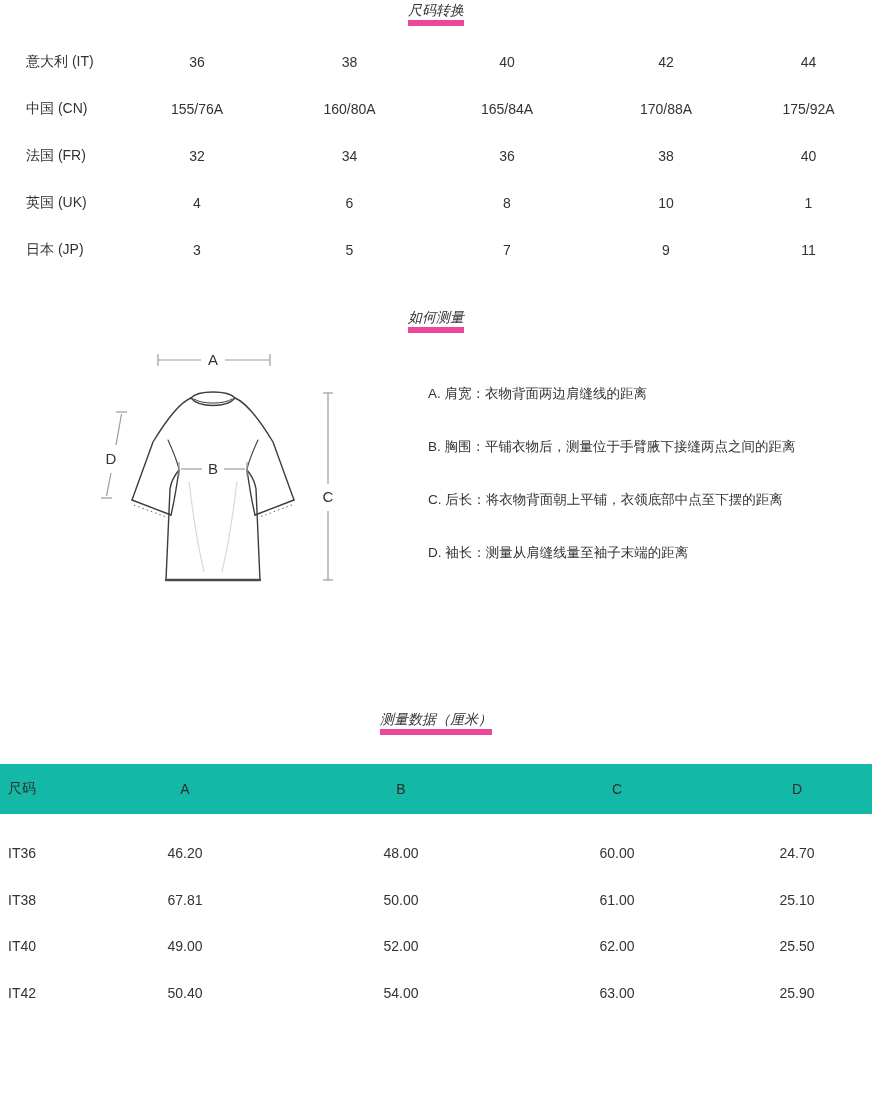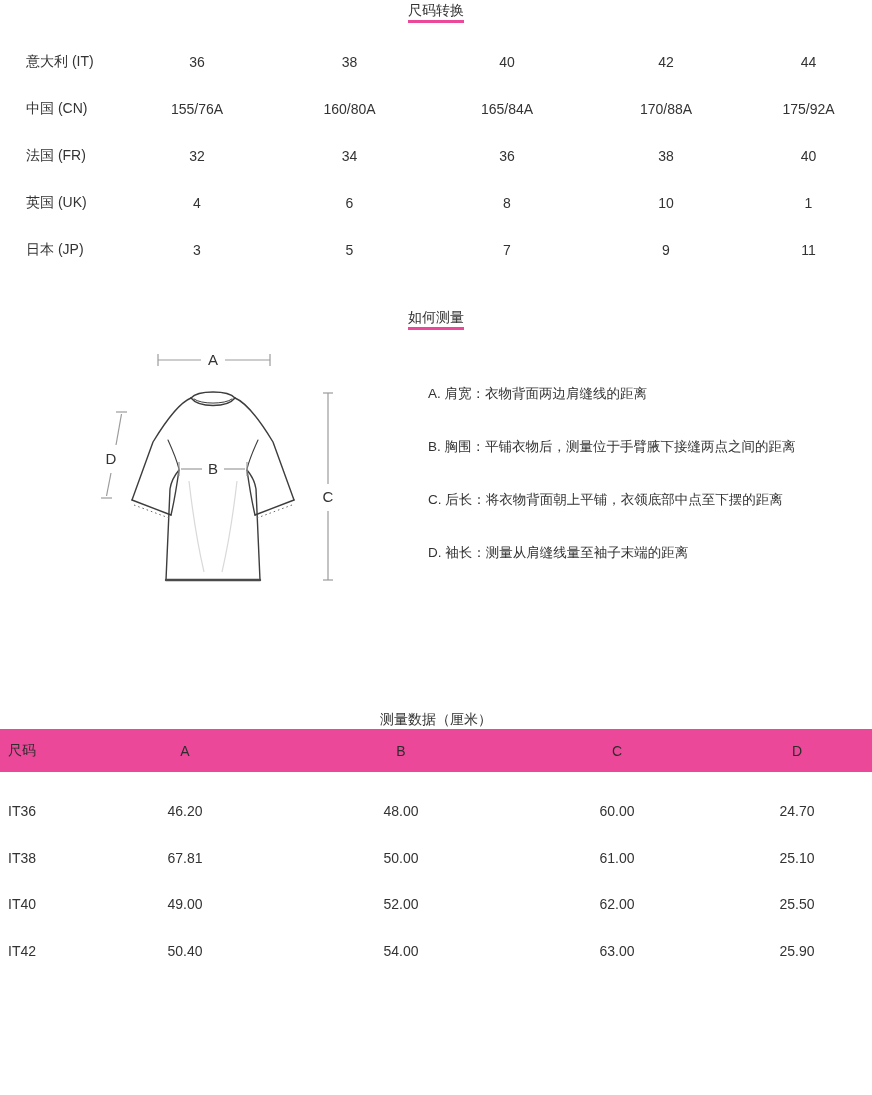--- a/index.html
+++ b/index.html
@@ -5,21 +5,21 @@
   html,body{margin:0;padding:0;}
   body{
     width:872px;height:1095px;background:#ffffff;
     font-family:"Liberation Sans","DejaVu Sans",sans-serif;
     color:#333333;overflow:hidden;
   }
   .page{position:relative;width:872px;height:1095px;}
 
   
   .sec-title{text-align:center;font-size:14px;font-weight:400;color:#333;}
-  .sec-title .u{border-bottom:3px solid #ec4899;padding-bottom:2px;}
+  .sec-title .u{border-bottom:6px solid #ec4899;padding-bottom:2px;font-style:italic;}
   .title-1{padding-top:2px;}
 
   
   .cell{text-align:center;font-size:14px;color:#333;}
   .label-cell{text-align:left;}
 
   
   .conv-header{position:relative;height:31px;margin-top:14px;}
   .conv-header .bar-bg{position:absolute;left:0;top:0;width:858px;height:31px;background:#a3a0a0;}
   .conv-grid{position:relative;display:grid;grid-template-columns:110px 150px 155px 160px 158px 1fr;align-items:center;height:100%;}
@@ -30,21 +30,21 @@
 
   
   .measure-section{position:relative;height:392px;}
   .measure-title{position:absolute;top:36px;left:0;right:0;}
   .diagram{position:absolute;left:85px;top:68px;}
   .instructions{position:absolute;left:428px;top:112px;display:flex;flex-direction:column;gap:35px;}
   .instruction{font-size:13.5px;line-height:18px;color:#333;white-space:nowrap;}
 
   
   .meas-title{margin-top:46px;}
-  .meas-header{position:relative;height:43px;background:#ec4899;}
+  .meas-header{position:relative;height:50px;margin-top:35px;background:#14b8a6;}
   .meas-grid{position:relative;display:grid;grid-template-columns:80px 210px 222px 210px 1fr;align-items:center;height:100%;}
   .meas-grid .label-cell{padding-left:8px;}
   .meas-header .cell{color:#2d2d2d;}
   .meas-body{margin-top:16px;}
   .meas-row{height:46.5px;}
 
   svg text{font-family:"Liberation Sans","DejaVu Sans",sans-serif;}
 </style>
 </head>
 <body>

